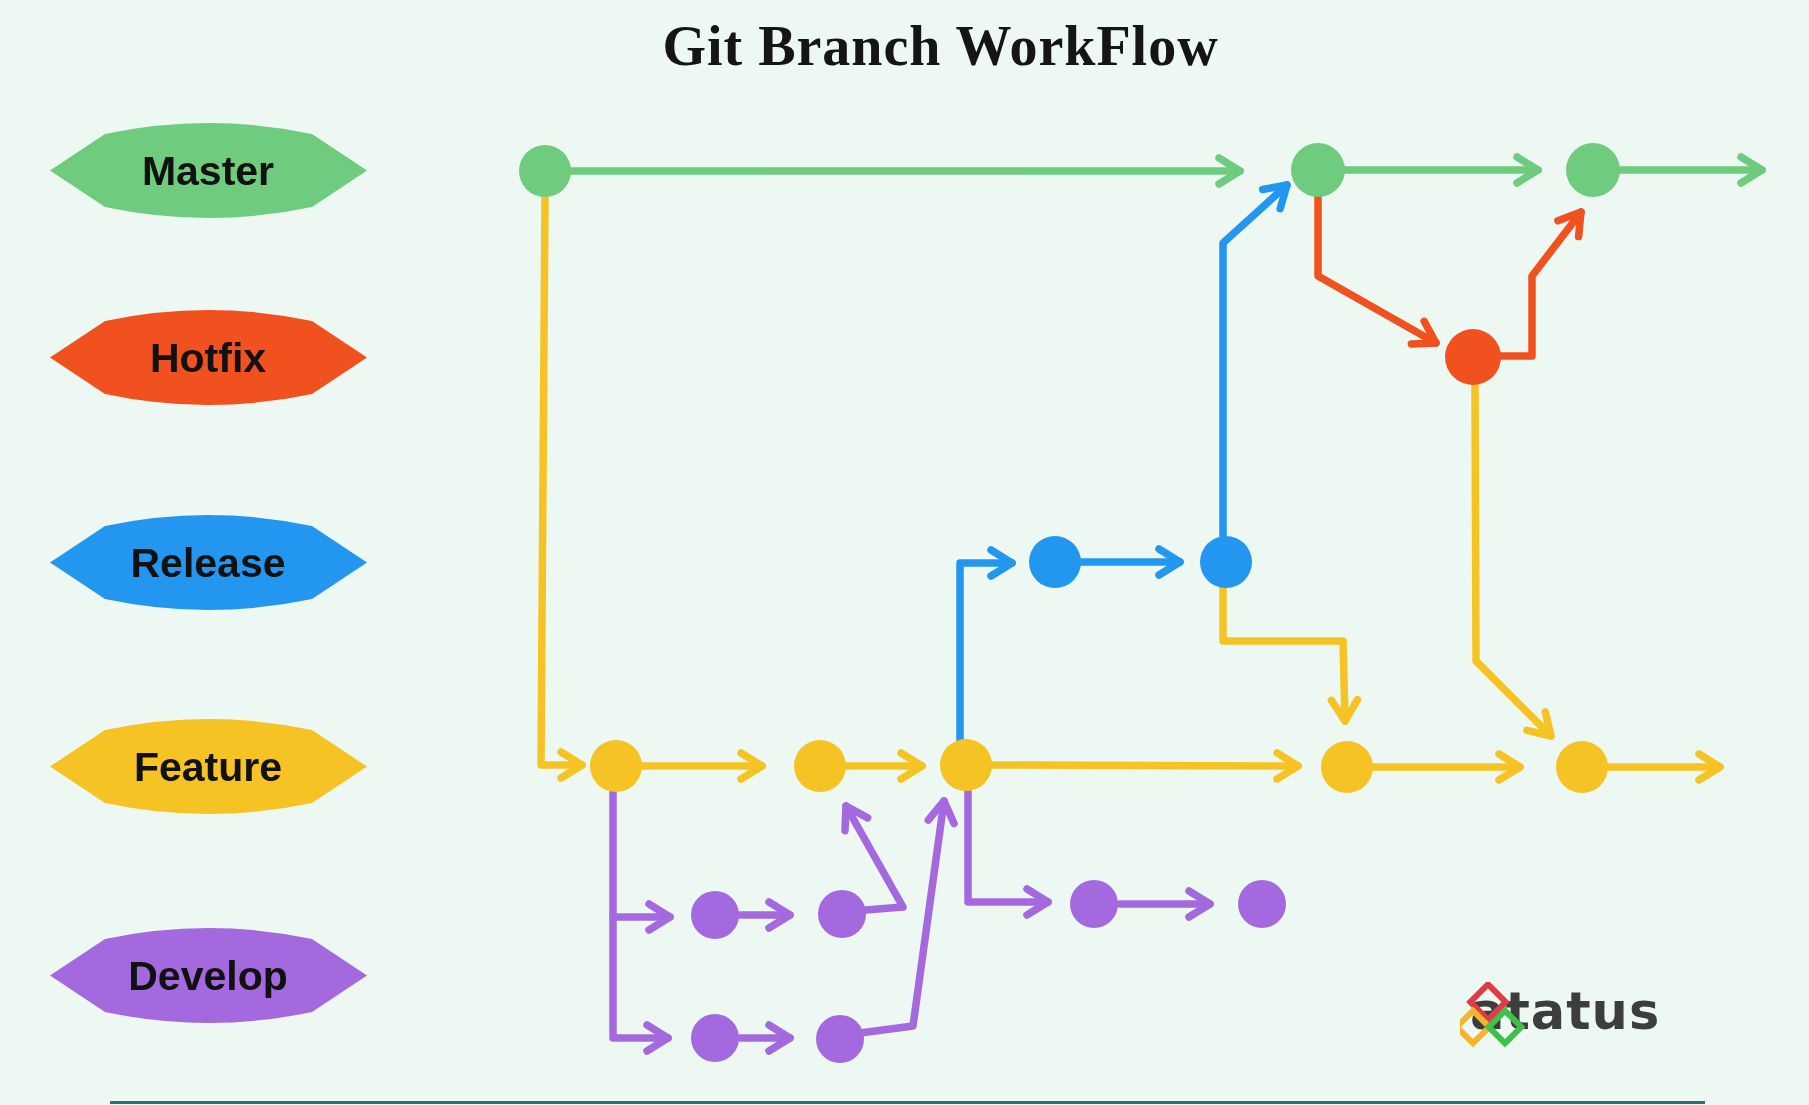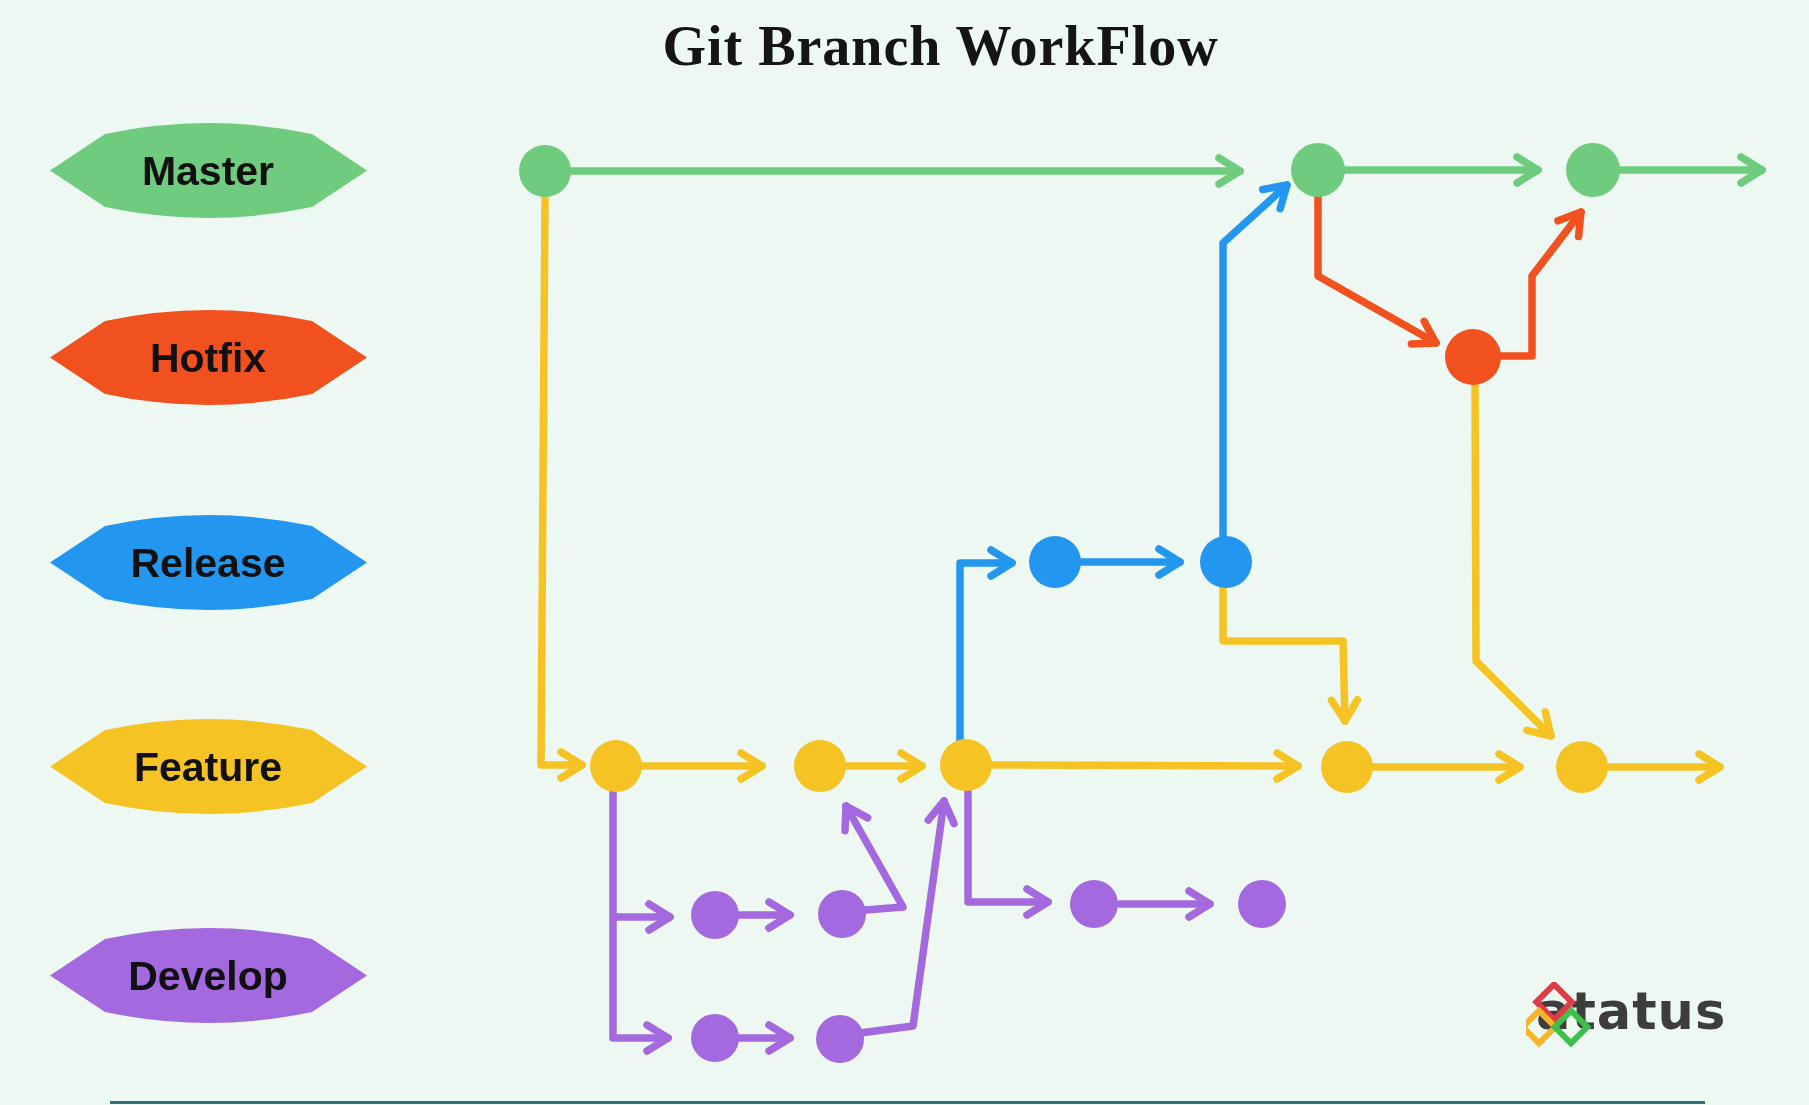--- a/index.html
+++ b/index.html
@@ -28,21 +28,21 @@
   .s-feature{stroke:var(--feature);} .f-feature{fill:var(--feature);}
   .s-develop{stroke:var(--develop);} .f-develop{fill:var(--develop);}
   .edge{fill:none;stroke-width:7.5;stroke-linecap:round;stroke-linejoin:round;}
   .ah{fill:none;stroke-width:7.5;stroke-linecap:round;stroke-linejoin:round;}
   .label-shape-text{
     font-family:"Liberation Sans",sans-serif;
     font-weight:bold;font-size:41px;fill:var(--label_text,#111);
     text-anchor:middle;
   }
   .logo{
-    position:absolute;left:1526px;top:982px;
+    position:absolute;left:1460px;top:982px;
     display:flex;align-items:center;
   }
   .logo-text{
     margin-left:10px;
     font-family:"DejaVu Sans",sans-serif;
     font-weight:bold;
     font-size:51px;
     letter-spacing:1px;
     color:var(--logo_text,#3d3d3d);
   }

